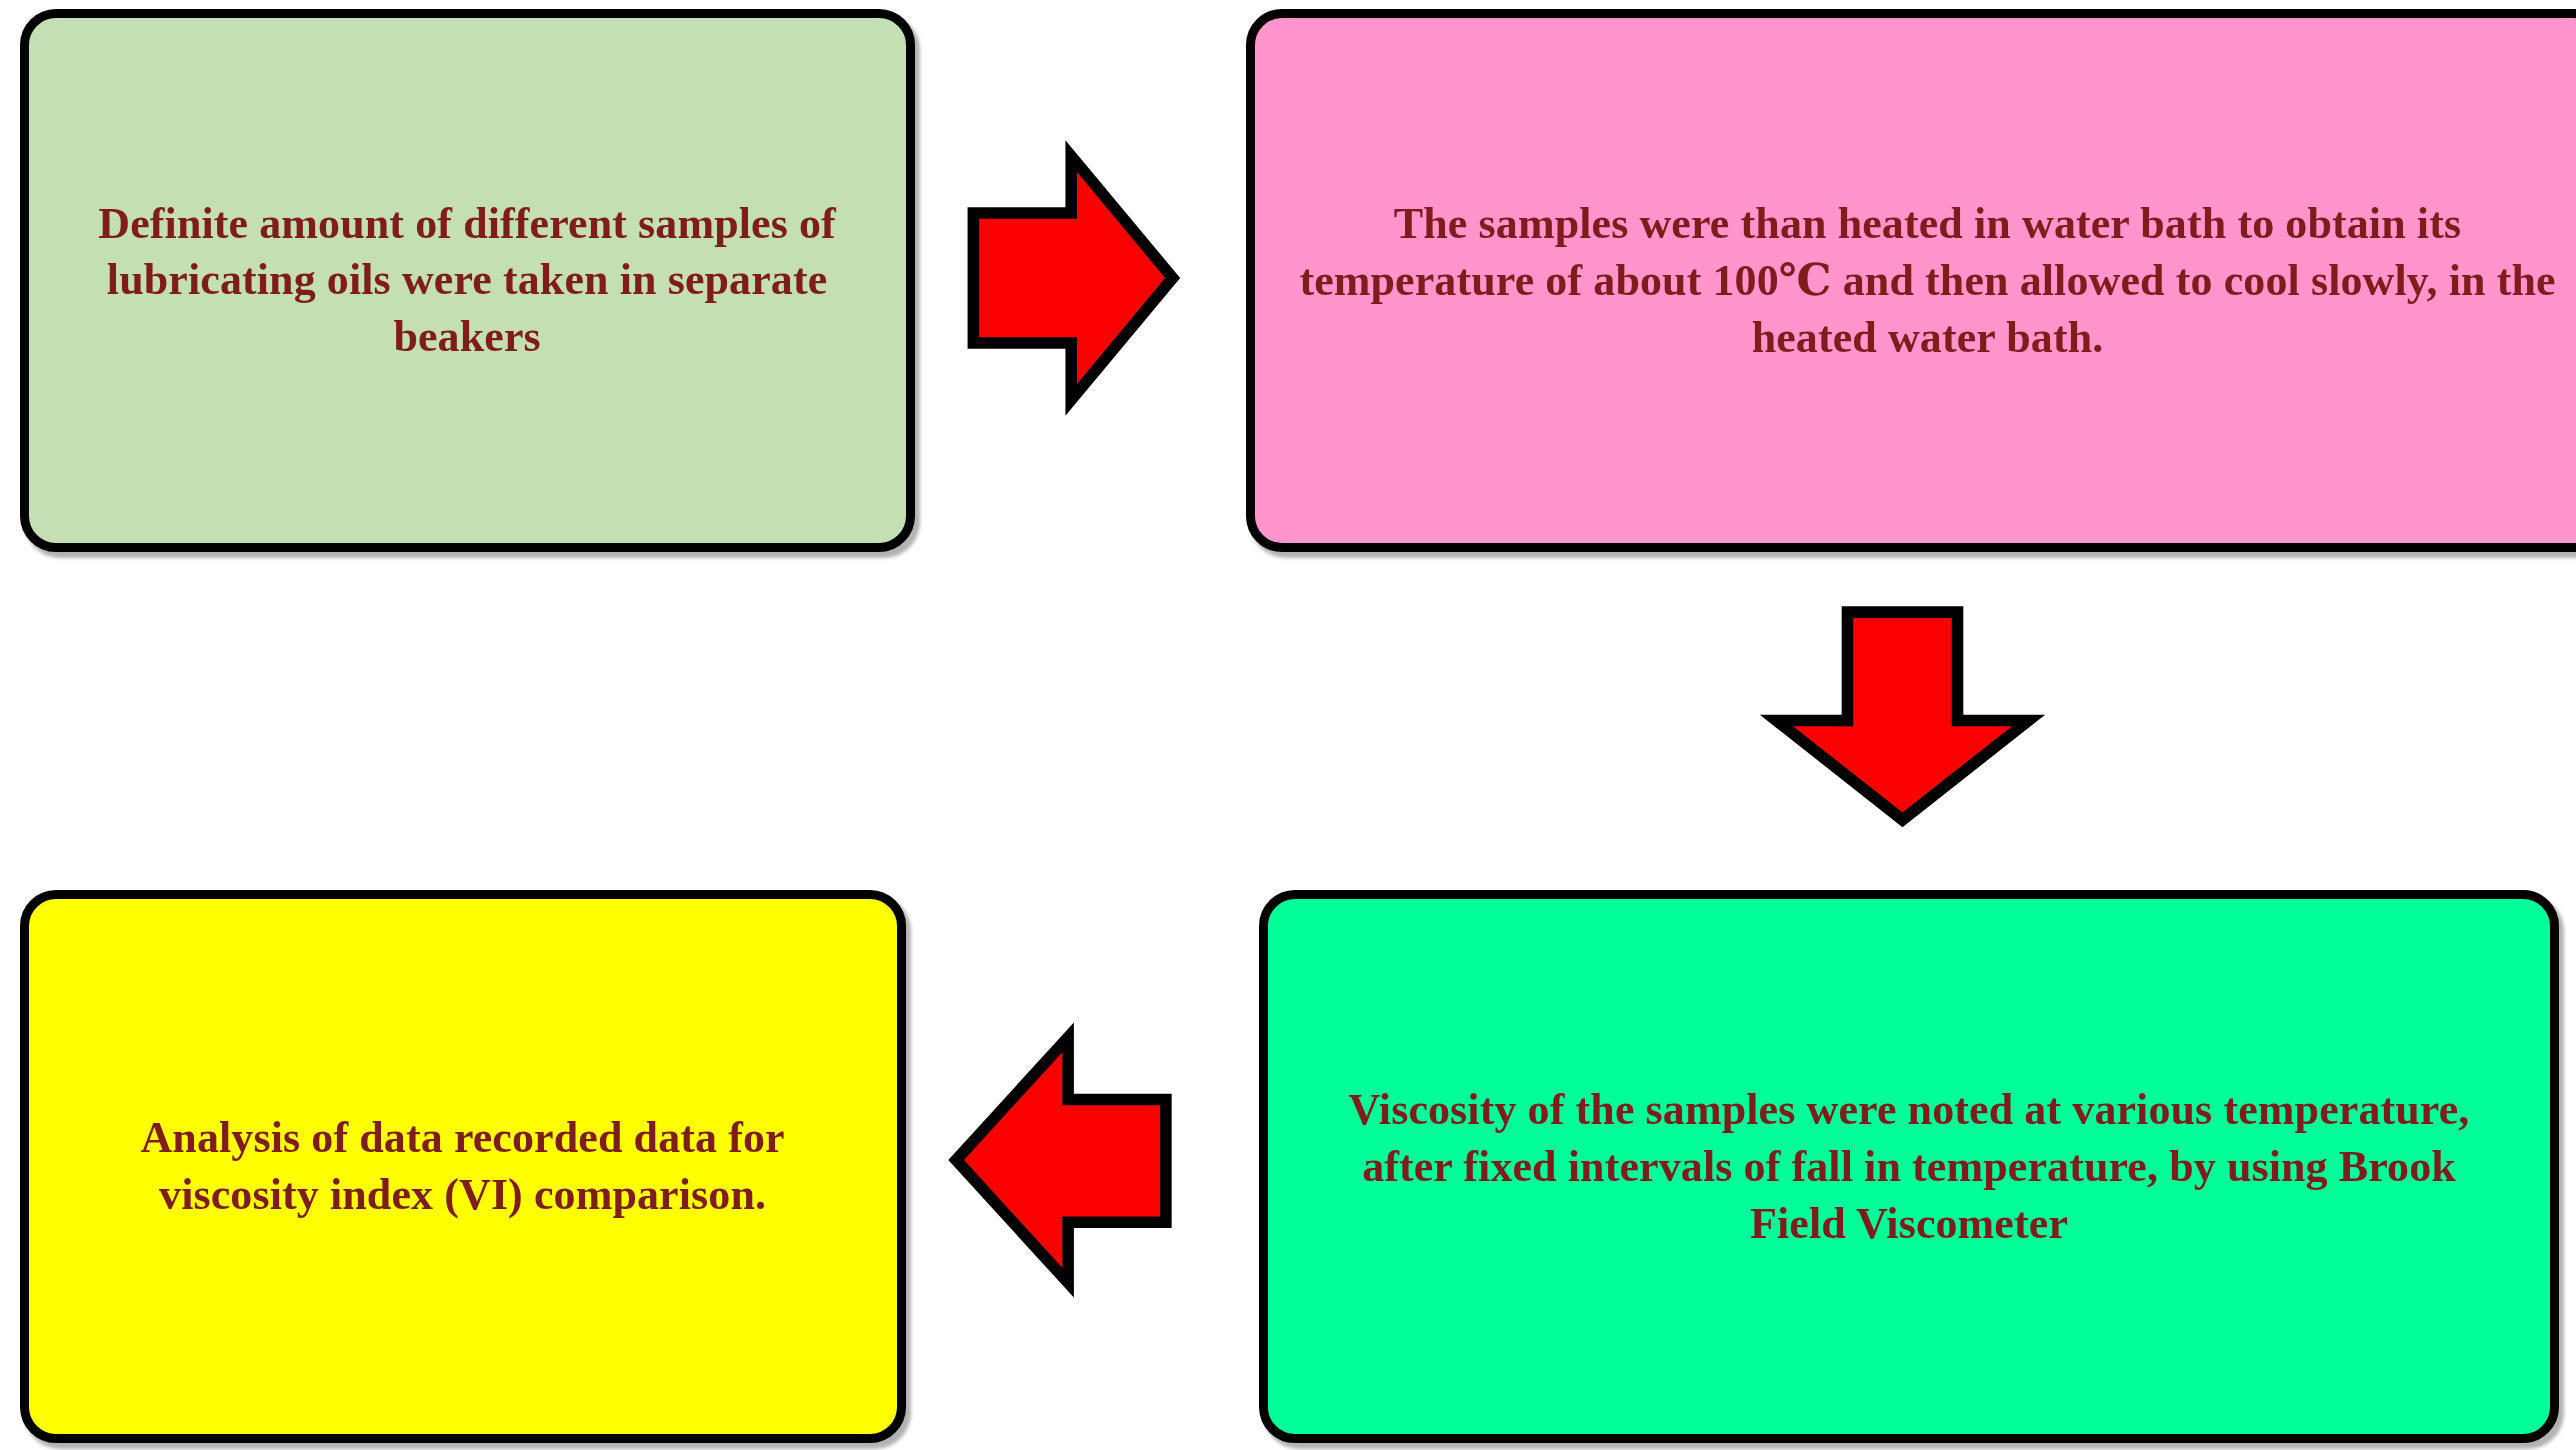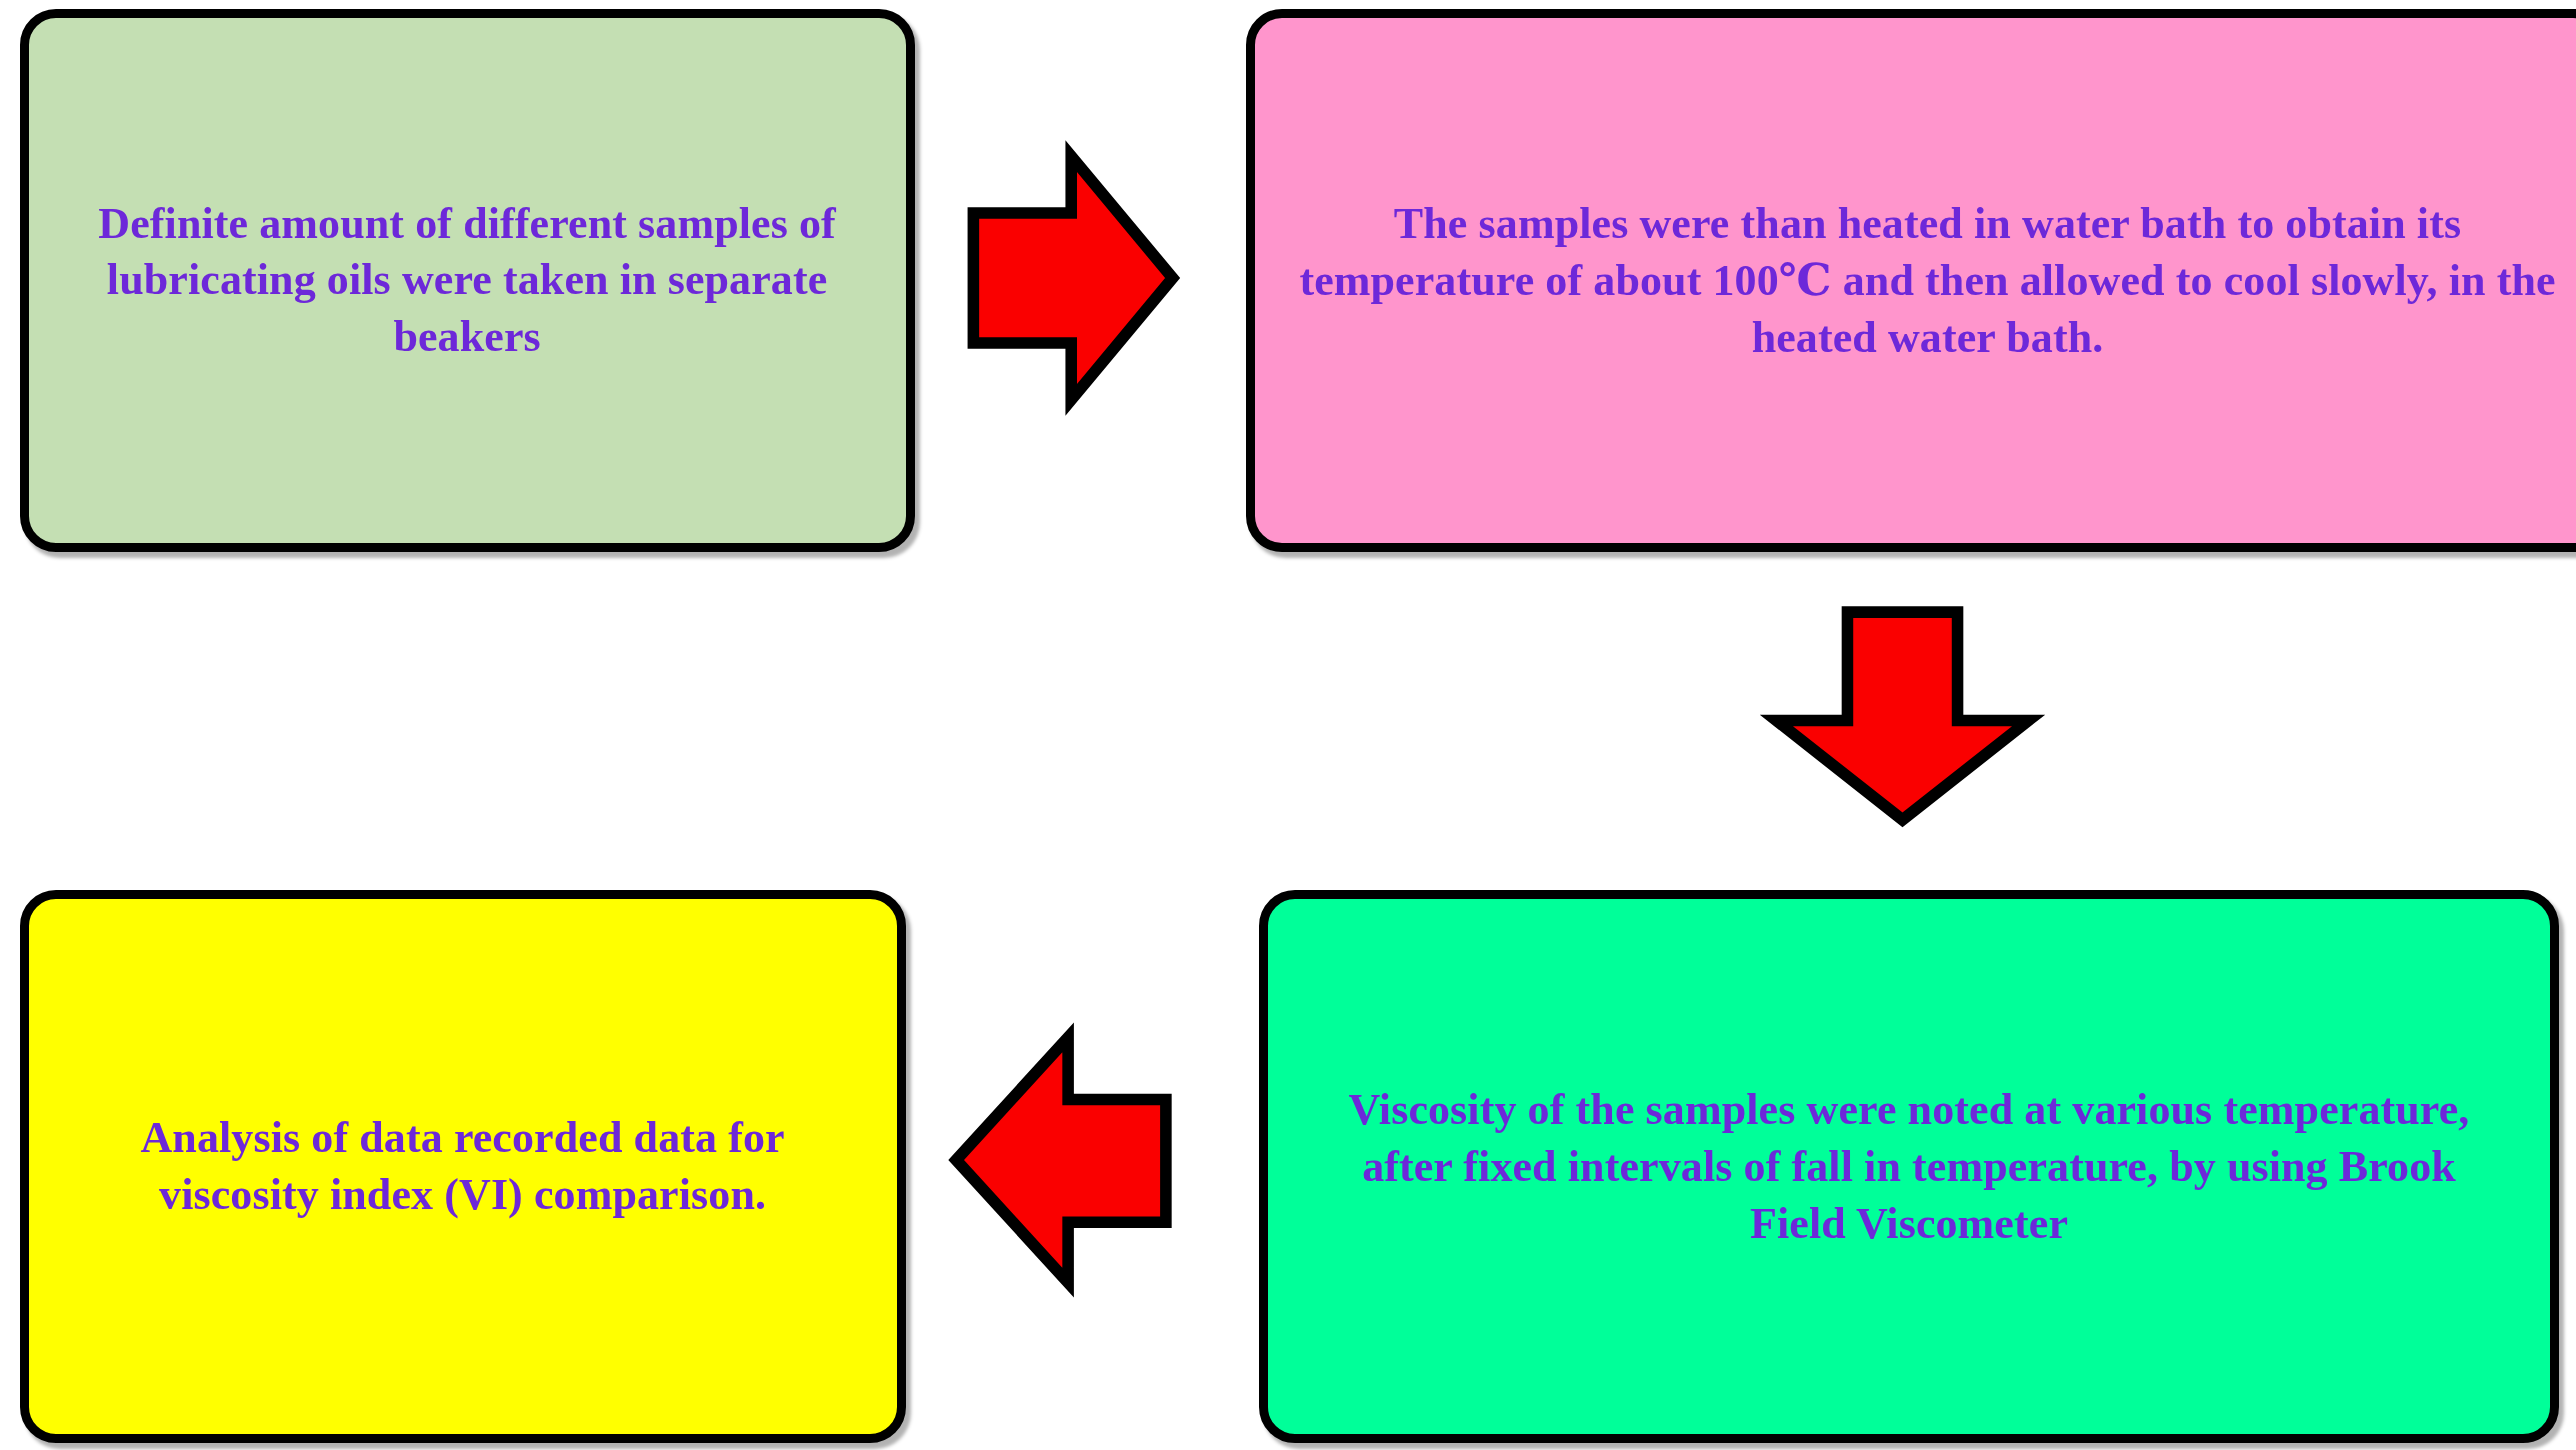--- a/index.html
+++ b/index.html
@@ -31,21 +31,21 @@
     display: flex;
     align-items: center;
     justify-content: center;
     text-align: center;
     box-shadow: 4.4px 5.3px 3.6px rgba(0,0,0,0.30);
   }
 
   .node .node-text {
     display: block;
     font-weight: bold;
-    color: #6d28d9;
+    color: #7f1d1d;
     line-height: 1.28;
     letter-spacing: 0.1px;
     padding: 0 23px;
     white-space: pre-line;
   }
 
   
   #node-samples {
     left: 19.6px;
     top: 9px;

